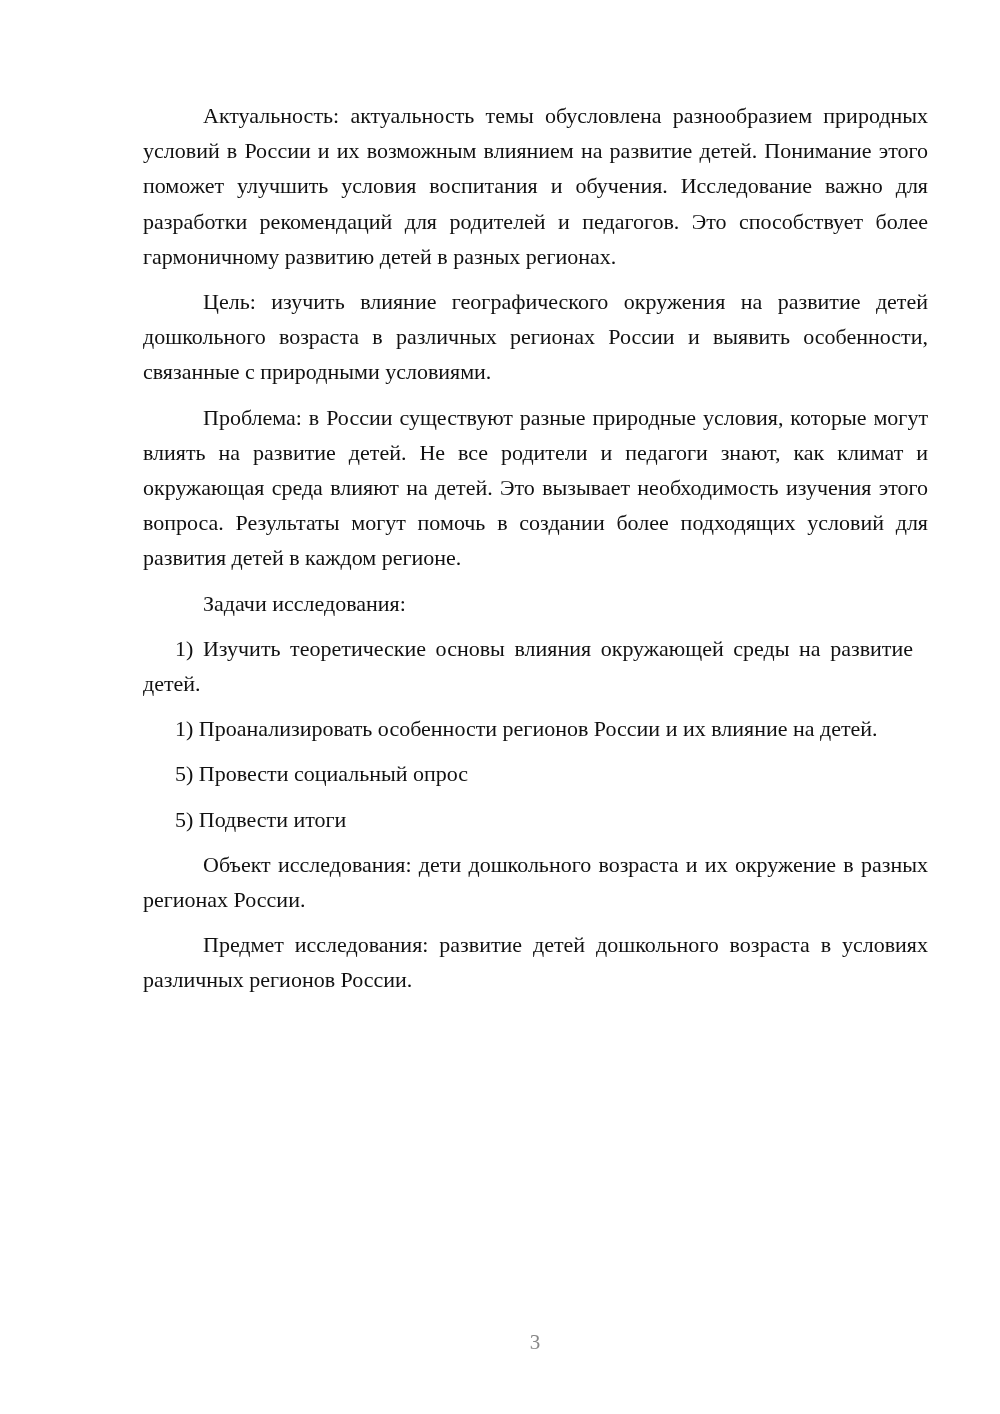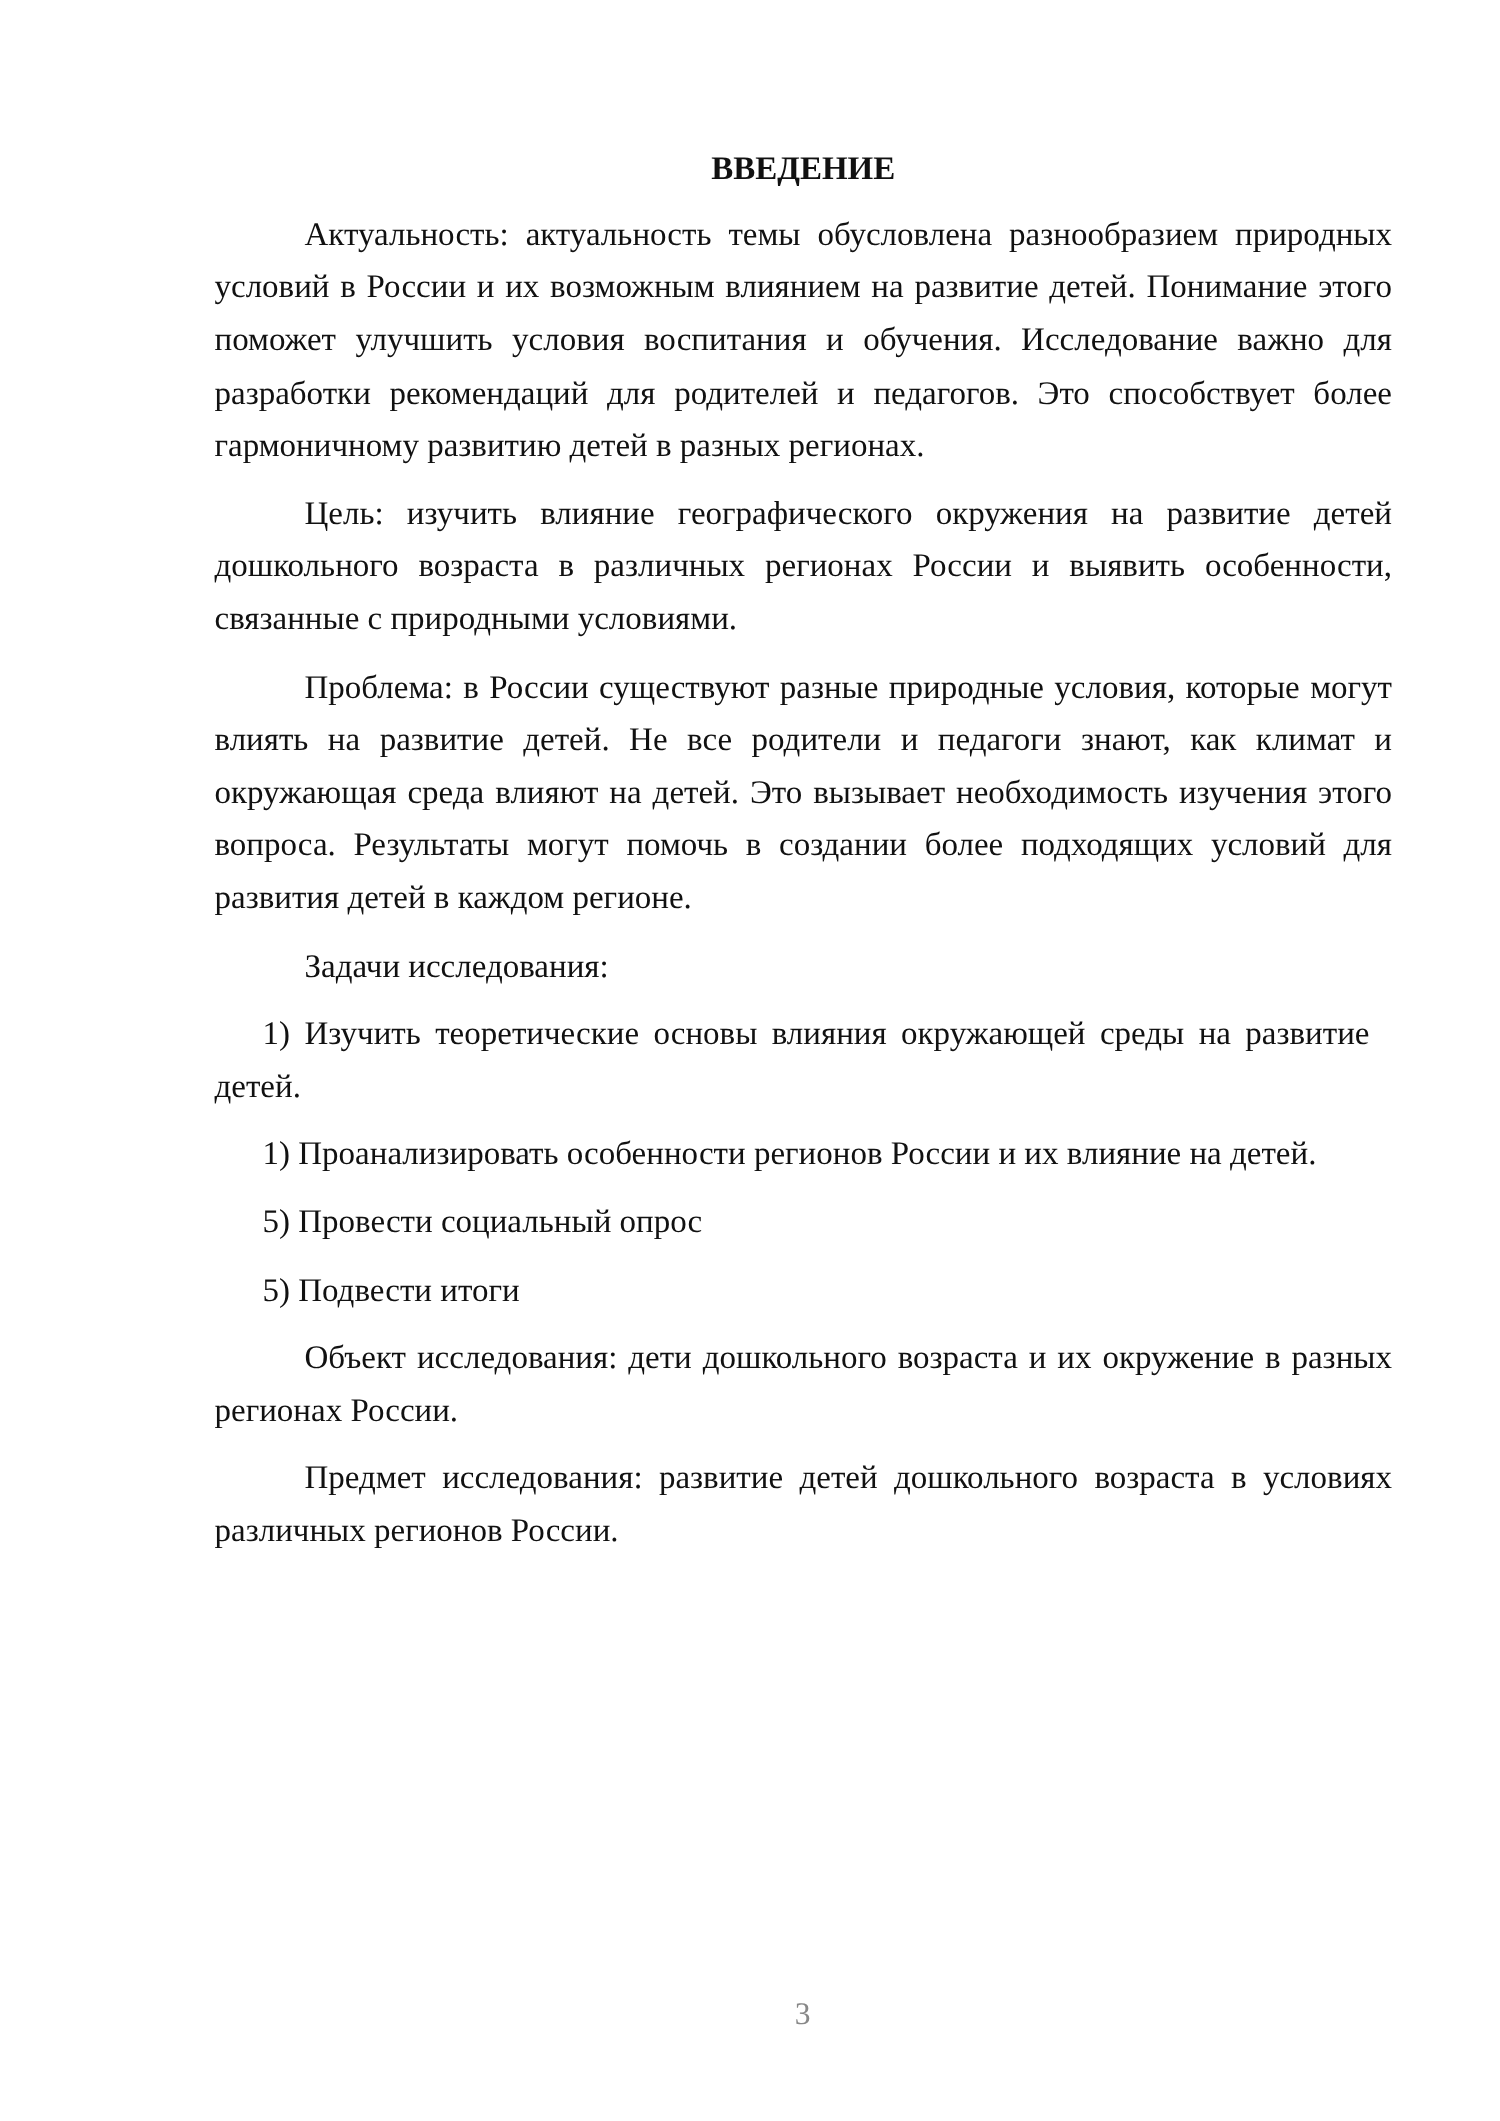--- a/index.html
+++ b/index.html
@@ -27,21 +27,20 @@
     position: absolute; left: 0; width: 1000px; top: 1330px; text-align: center;
     font-family: "Liberation Serif", "DejaVu Serif", serif; font-size: 21px; color: #888888;
     padding-left: 70px; box-sizing: border-box;
   }
 </style>
 </head>
 <body>
 
 <div class="page">
   <div class="content">
-    <p class="title">ВВЕДЕНИЕ</p>
     <p class="para">Актуальность: актуальность темы обусловлена разнообразием природных условий в России и их возможным влиянием на развитие детей. Понимание этого поможет улучшить условия воспитания и обучения. Исследование важно для разработки рекомендаций для родителей и педагогов. Это способствует более гармоничному развитию детей в разных регионах.</p>
     <p class="para">Цель: изучить влияние географического окружения на развитие детей дошкольного возраста в различных регионах России и выявить особенности, связанные с природными условиями.</p>
     <p class="para">Проблема: в России существуют разные природные условия, которые могут влиять на развитие детей. Не все родители и педагоги знают, как климат и окружающая среда влияют на детей. Это вызывает необходимость изучения этого вопроса. Результаты могут помочь в создании более подходящих условий для развития детей в каждом регионе.</p>
     <p class="para">Задачи исследования:</p>
     <p class="task">1) Изучить теоретические основы влияния окружающей среды на развитие детей.</p>
     <p class="task">1) Проанализировать особенности регионов России и их влияние на детей.</p>
     <p class="task">5) Провести социальный опрос</p>
     <p class="task">5) Подвести итоги</p>
     <p class="para">Объект исследования: дети дошкольного возраста и их окружение в разных регионах России.</p>
     <p class="para">Предмет исследования: развитие детей дошкольного возраста в условиях различных регионов России.</p>

